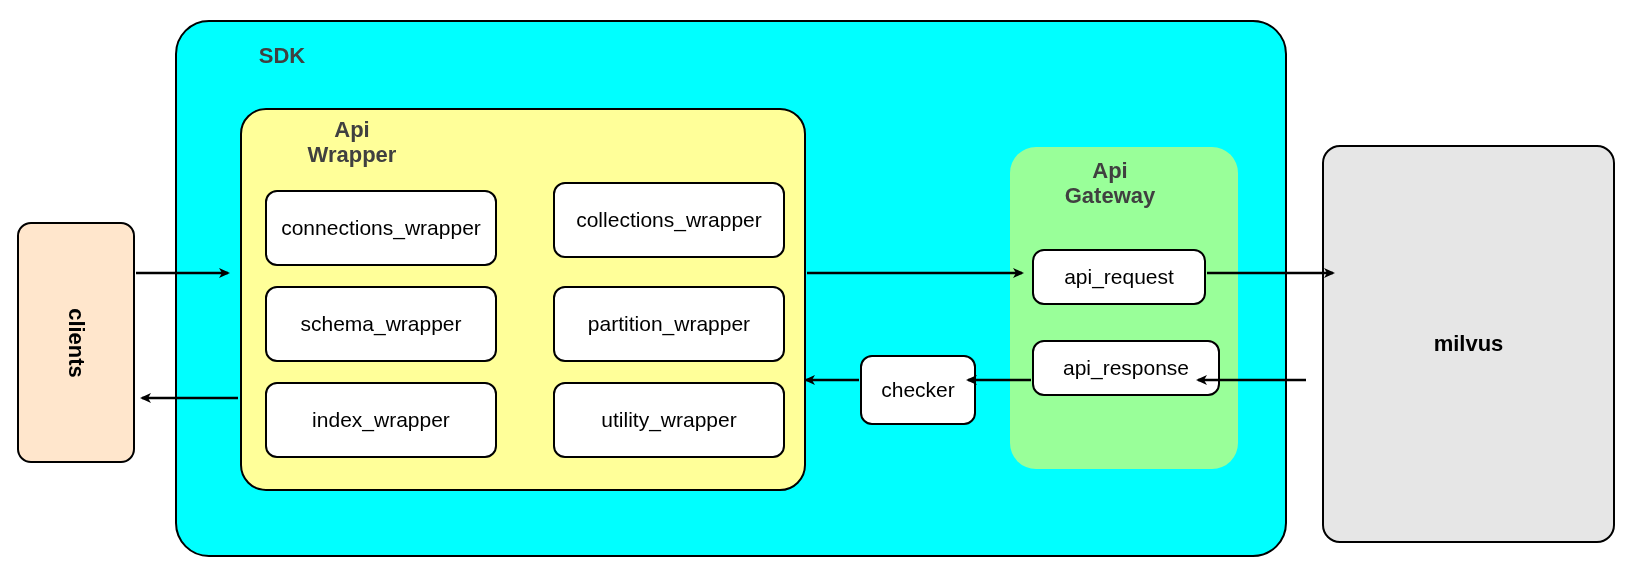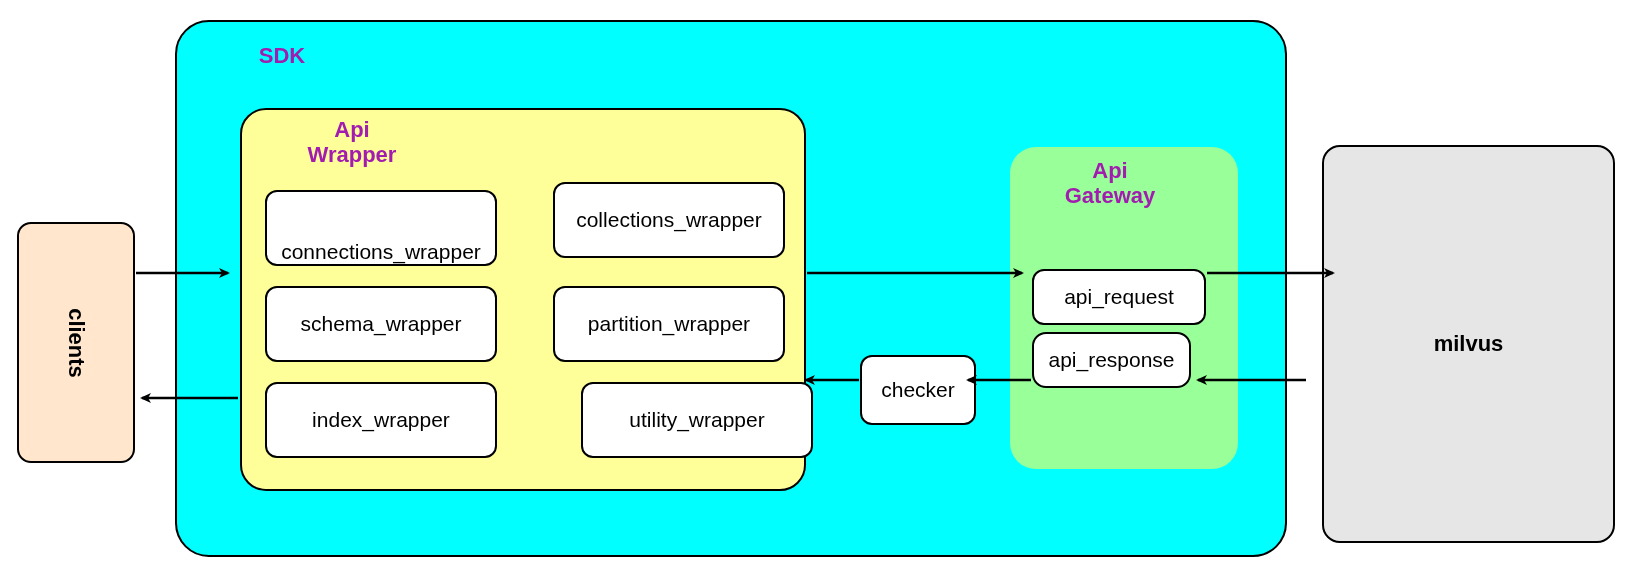--- a/index.html
+++ b/index.html
@@ -64,45 +64,45 @@
     border-radius: 26px;
     display: block;
   }
 
   
   .container-title {
     position: absolute;
     font-weight: bold;
     font-size: 22px;
     line-height: 1.12;
-    color: #a21caf;
+    color: #404040;
     text-align: center;
     white-space: pre-line;
     pointer-events: none;
   }
   .title-sdk   { left: 0; top: 22px; width: 210px; }
   .title-wrap  { left: 0; top: 8px;  width: 220px; }
   .title-gate  { left: 0; top: 12px; width: 200px; }
 
   
   .node {
     background: #ffffff;
     font-size: 21px;
     border-radius: 12px;
   }
 
-  .n-connections { left: 265px; top: 190px; width: 232px; height: 76px; align-items: flex-end; }
+  .n-connections { left: 265px; top: 190px; width: 232px; height: 76px; }
   .n-collections { left: 553px; top: 182px; width: 232px; height: 76px; }
   .n-schema      { left: 265px; top: 286px; width: 232px; height: 76px; }
   .n-partition   { left: 553px; top: 286px; width: 232px; height: 76px; }
   .n-index       { left: 265px; top: 382px; width: 232px; height: 76px; justify-content: center; }
-  .n-utility     { left: 553px; top: 382px; width: 232px; height: 76px; margin-left: 28px; }
-
-  .n-request  { left: 1032px; top: 249px; width: 174px; height: 56px; margin-top: 20px; }
-  .n-response { left: 1032px; top: 332px; width: 159px; height: 56px; border-radius: 14px; }
+  .n-utility     { left: 553px; top: 382px; width: 232px; height: 76px; }
+
+  .n-request  { left: 1032px; top: 249px; width: 174px; height: 56px; }
+  .n-response { left: 1032px; top: 340px; width: 188px; height: 56px; }
 
   .n-checker  { left: 860px; top: 355px; width: 116px; height: 70px; }
 
   .n-clients {
     left: 17px;  top: 222px;  width: 118px; height: 241px;
     background: #ffe6cc;
     border-radius: 14px;
   }
   .n-clients .vtext {
     font-weight: bold;

